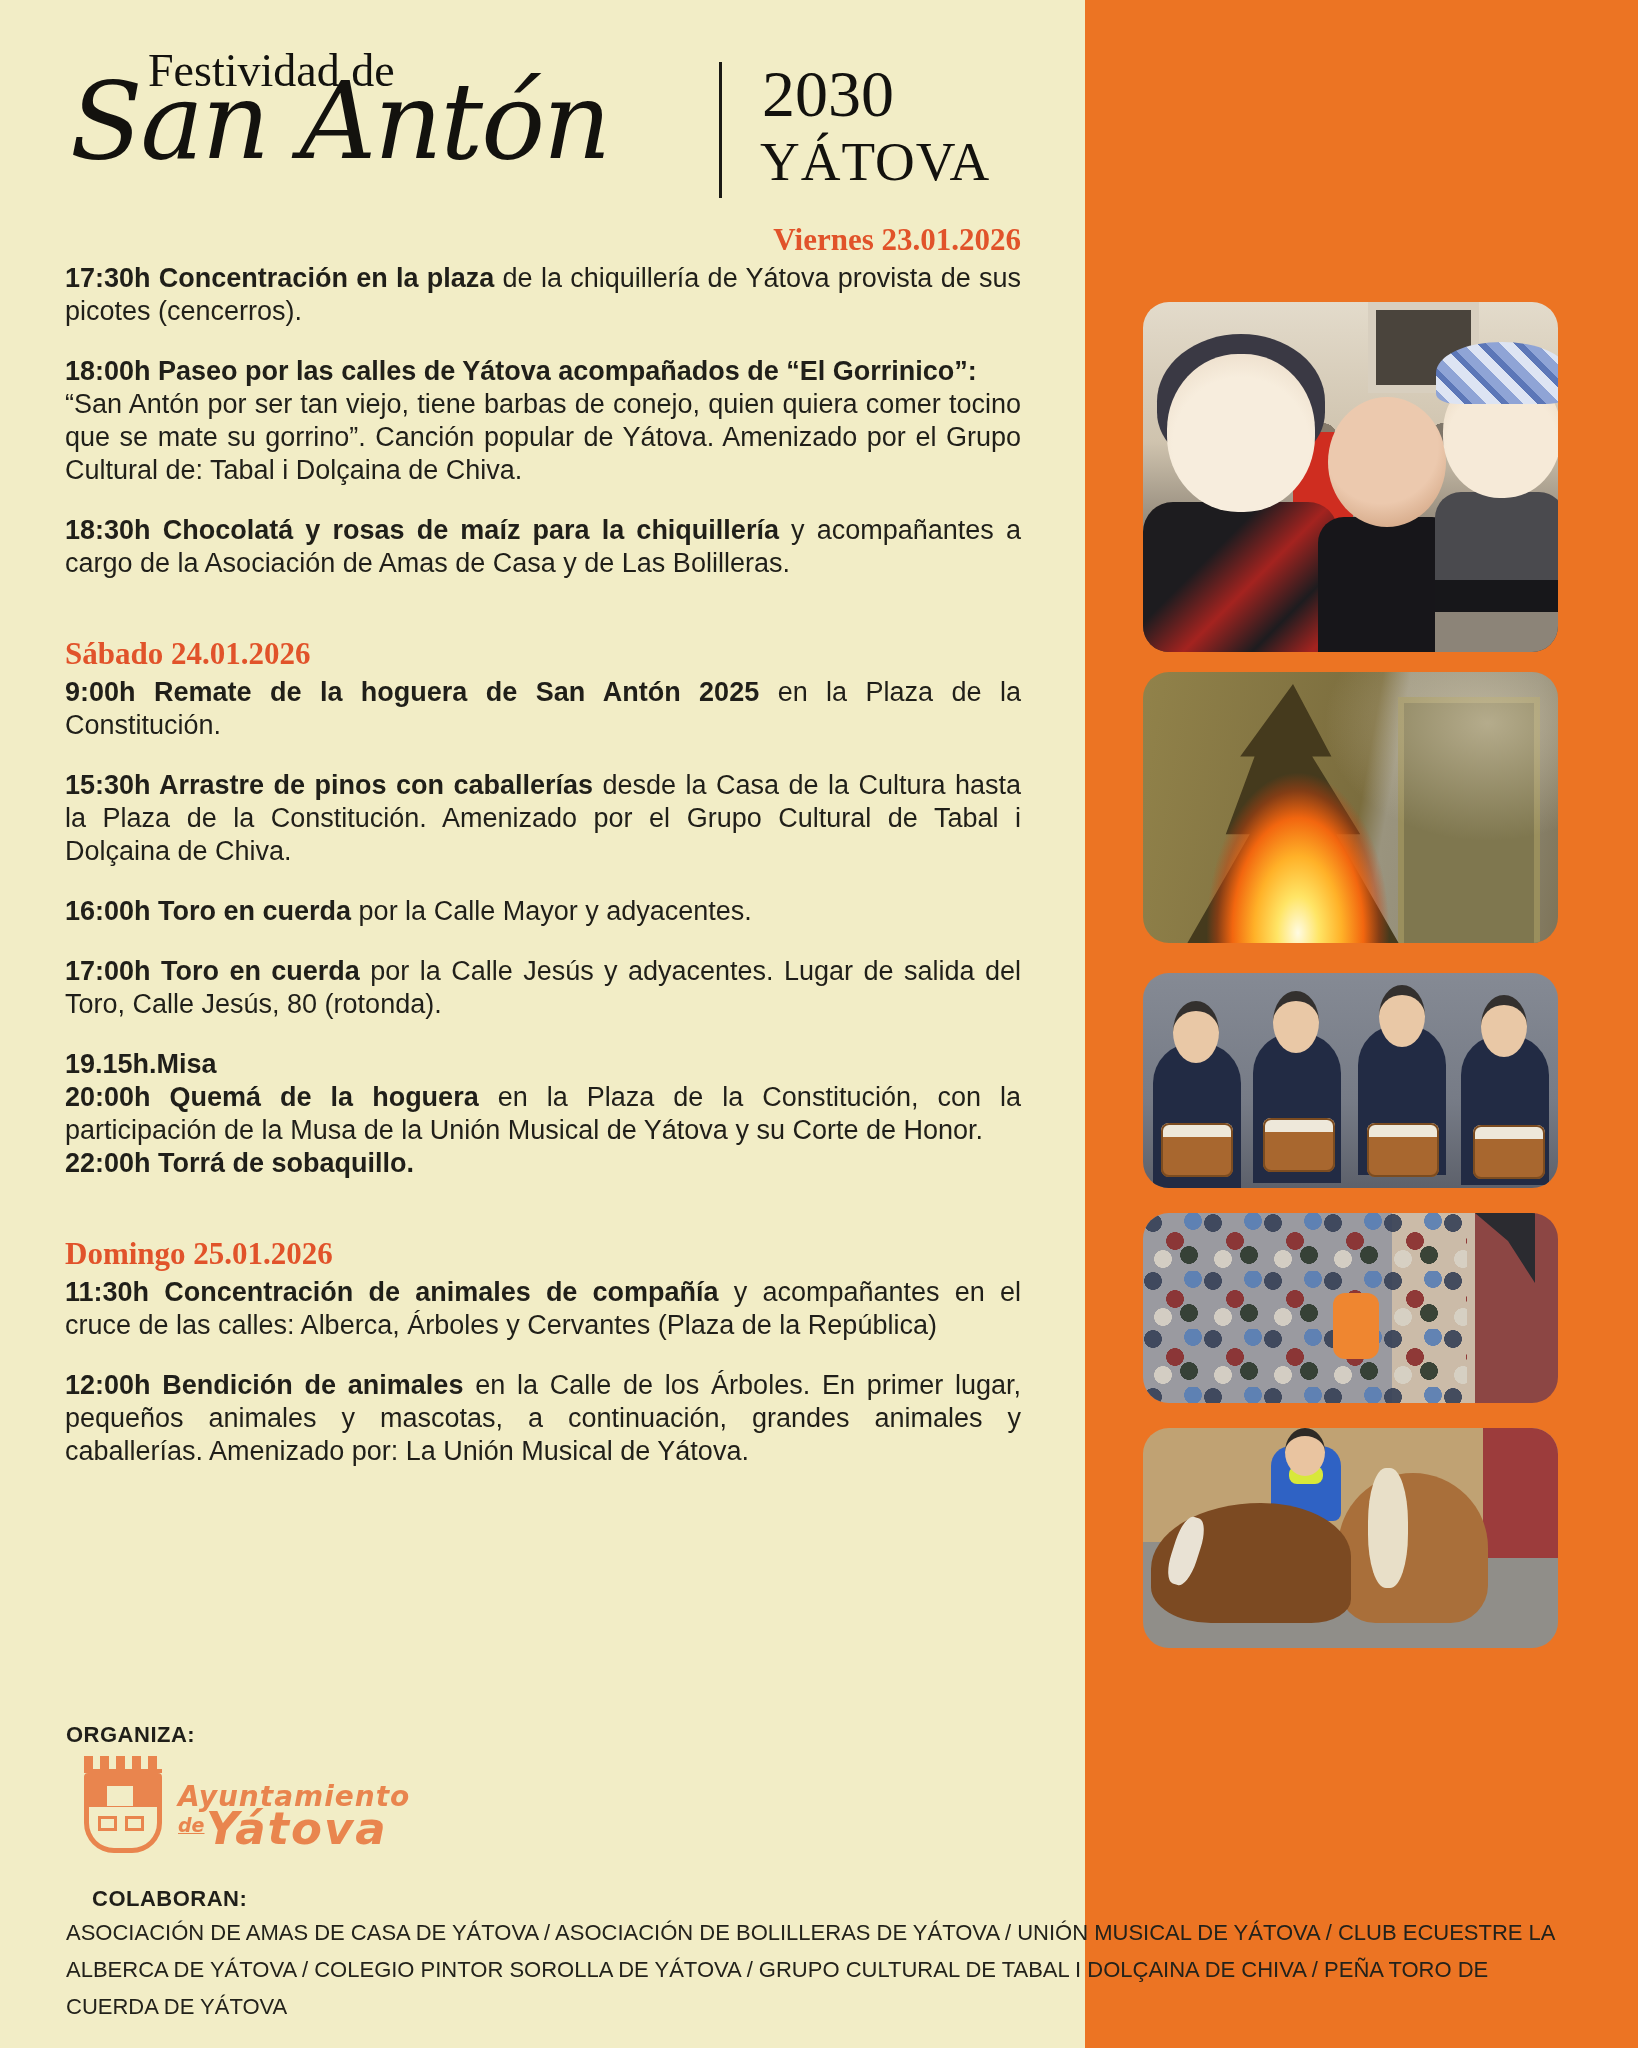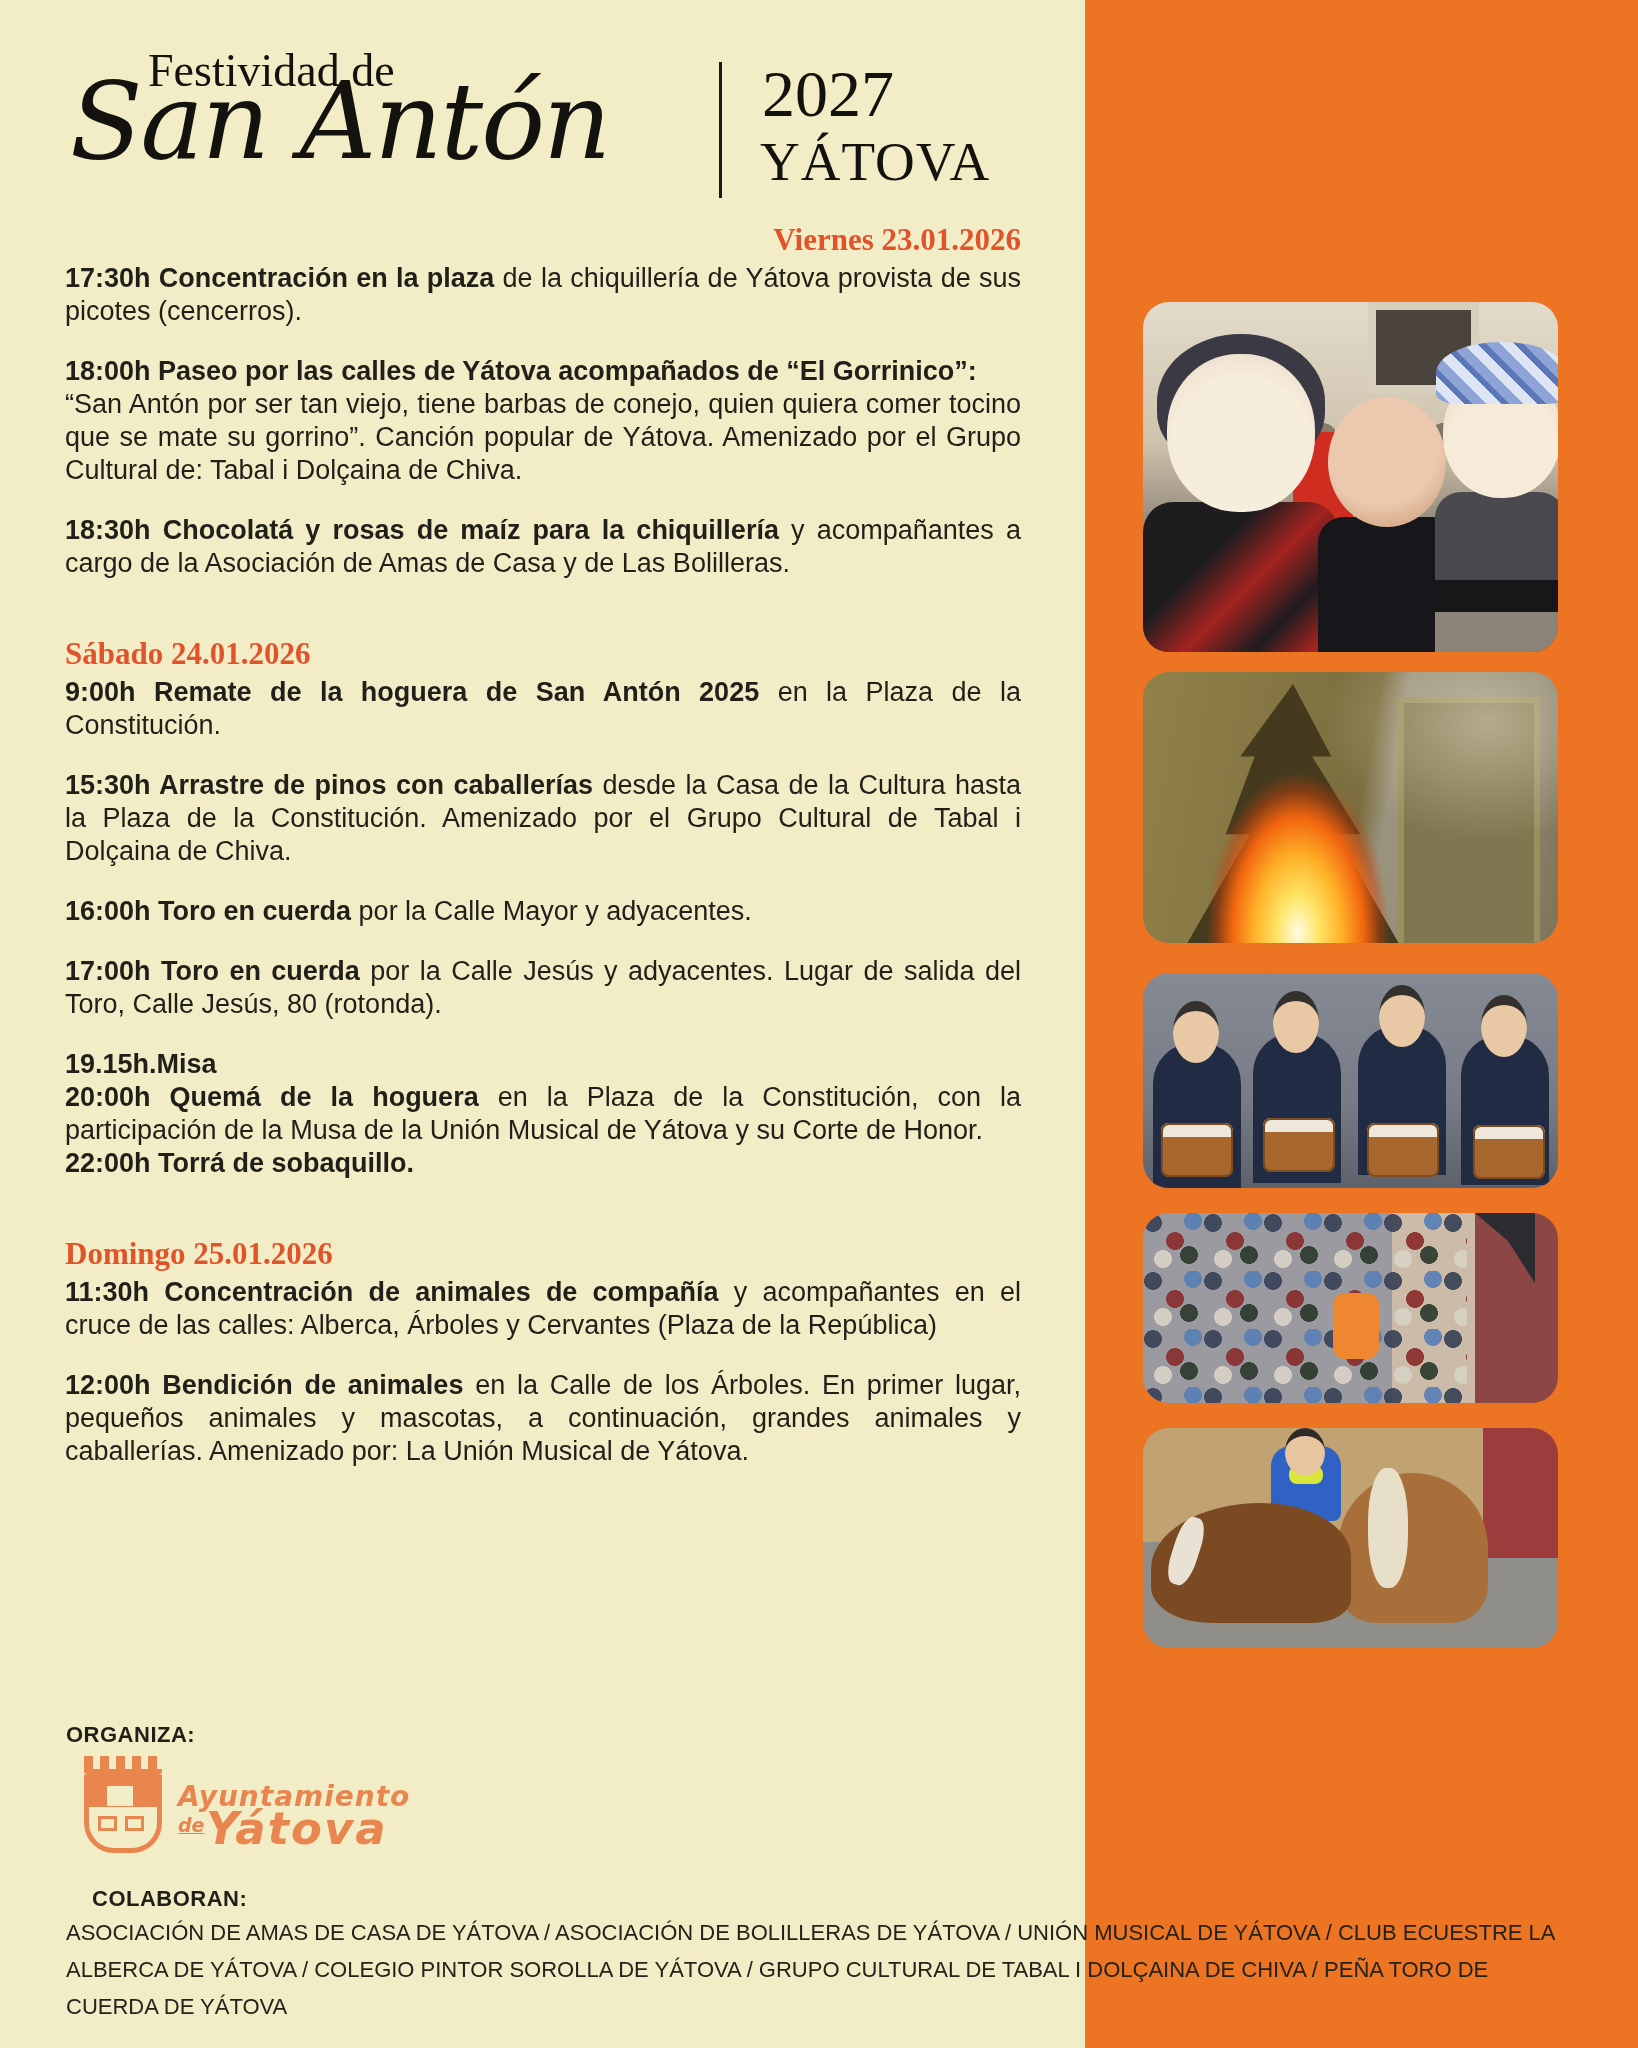--- a/index.html
+++ b/index.html
@@ -154,21 +154,21 @@
       <div class="ph-layer p5-collar"></div>
       <div class="ph-layer p5-rider-head"></div>
       <div class="ph-layer p5-horse1"></div>
       <div class="ph-layer p5-blaze"></div>
     </div>
   </div>
 
   <div class="kicker">Festividad de</div>
   <div class="script-title">San Antón</div>
   <div class="title-divider"></div>
-  <div class="year">2027</div>
+  <div class="year">2030</div>
   <div class="town">YÁTOVA</div>
 
   <main class="main" id="schedule-root">
       <h2 class="sec-heading">Viernes 23.01.2026</h2>
       <p class="event"><span class="b">17:30h Concentración en la plaza</span><span> de la chiquillería de Yátova provista de sus picotes (cencerros).</span></p>
       <p class="event">
         <span class="b blk">18:00h Paseo por las calles de Yátova acompañados de “El Gorrinico”:</span>
         <span class="blk">“San Antón por ser tan viejo, tiene barbas de conejo, quien quiera comer tocino que se mate su gorrino”. Canción popular de Yátova. Amenizado por el Grupo Cultural de: Tabal i Dolçaina de Chiva.</span>
       </p>
       <p class="event"><span class="b">18:30h Chocolatá y rosas de maíz para la chiquillería</span><span> y acompañantes a cargo de la Asociación de Amas de Casa y de Las Bolilleras.</span></p>

